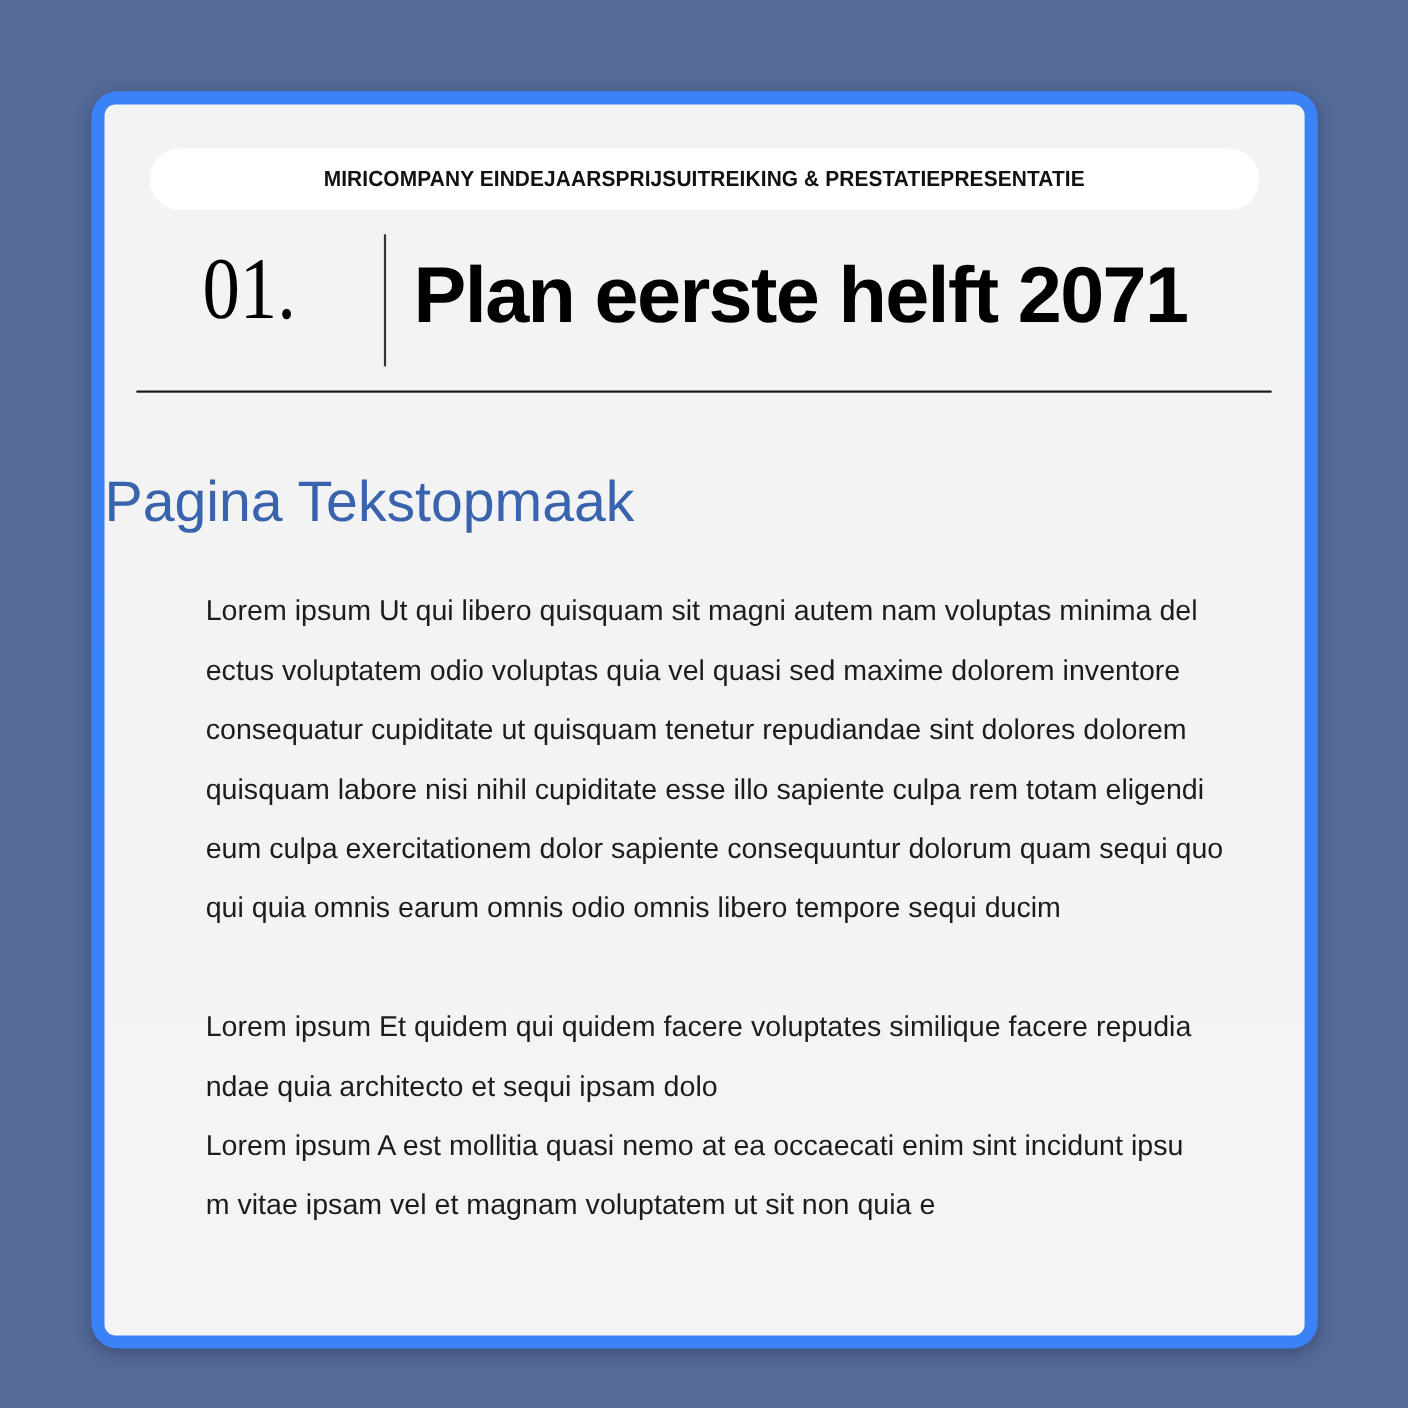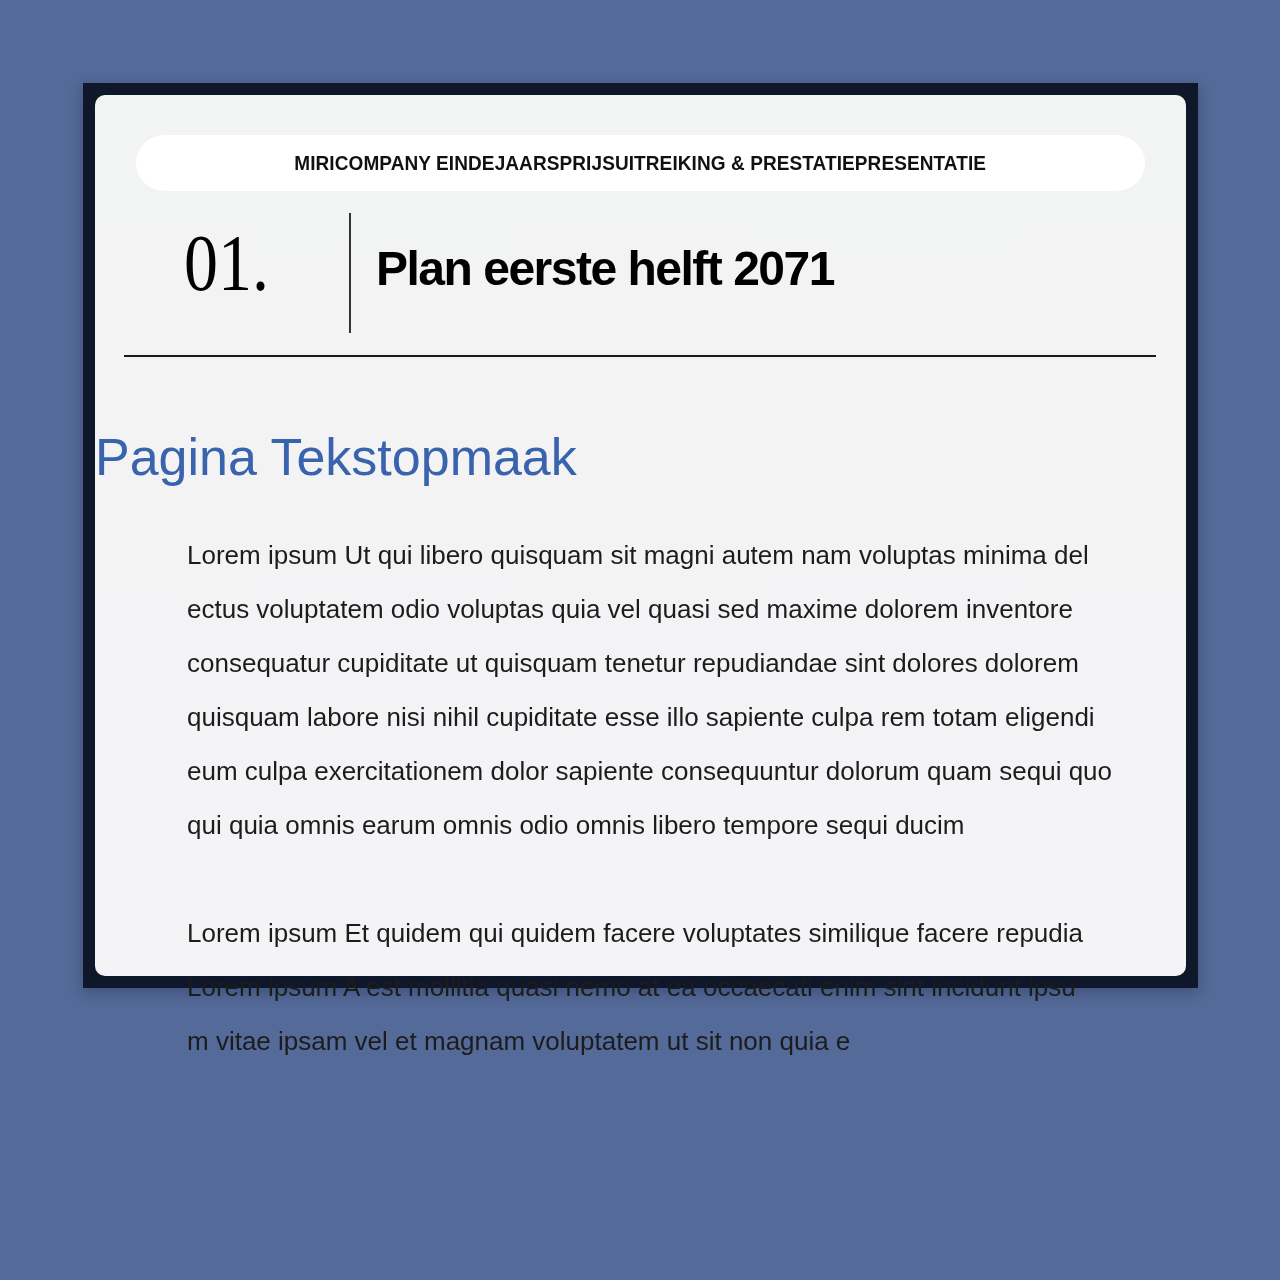--- a/index.html
+++ b/index.html
@@ -12,23 +12,23 @@
       background: #546a98;
       position: relative;
       overflow: hidden;
       font-family: "Liberation Sans", sans-serif;
     }
     .card-outer {
       position: absolute;
       left: 83px;
       top: 83px;
       width: 1115px;
-      height: 905px;
-      background: #0f172a;
-      border-radius: 0;
+      height: 1143px;
+      background: #3b82f6;
+      border-radius: 24px;
       box-shadow: 0 4px 14px rgba(20, 30, 60, 0.35);
     }
     .card-inner {
       position: absolute;
       left: 12px;
       top: 12px;
       right: 12px;
       bottom: 12px;
       background: linear-gradient(180deg, #f2f3f3 0%, #f4f3f6 100%);
       border-radius: 10px;
@@ -78,21 +78,21 @@
       width: 2px;
       height: 120px;
       background: #333333;
     }
     .section-title {
       position: absolute;
       left: 252px;
       top: 14px;
       font-family: "Liberation Sans", sans-serif;
       font-weight: bold;
-      font-size: 48px;
+      font-size: 72px;
       line-height: 84px;
       color: #000000;
       letter-spacing: -1.5px;
       white-space: nowrap;
     }
     .horizontal-divider {
       position: absolute;
       left: 29px;
       top: 260px;
       width: 1032px;
@@ -153,20 +153,21 @@
         <div class="body-line">Lorem ipsum Ut qui libero quisquam sit magni autem nam voluptas minima del</div>
         <div class="body-line">ectus voluptatem odio voluptas quia vel quasi sed maxime dolorem inventore</div>
         <div class="body-line">consequatur cupiditate ut quisquam tenetur repudiandae sint dolores dolorem</div>
         <div class="body-line">quisquam labore nisi nihil cupiditate esse illo sapiente culpa rem totam eligendi</div>
         <div class="body-line">eum culpa exercitationem dolor sapiente consequuntur dolorum quam sequi quo</div>
         <div class="body-line">qui quia omnis earum omnis odio omnis libero tempore sequi ducim</div>
       </div>
       <div class="spacer"></div>
       <div>
         <div class="body-line">Lorem ipsum Et quidem qui quidem facere voluptates similique facere repudia</div>
+        <div class="body-line">ndae quia architecto et sequi ipsam dolo</div>
       </div>
       <div>
         <div class="body-line">Lorem ipsum A est mollitia quasi nemo at ea occaecati enim sint incidunt ipsu</div>
         <div class="body-line">m vitae ipsam vel et magnam voluptatem ut sit non quia e</div>
       </div>
     </div>
 
   </div>
 </div>
 

